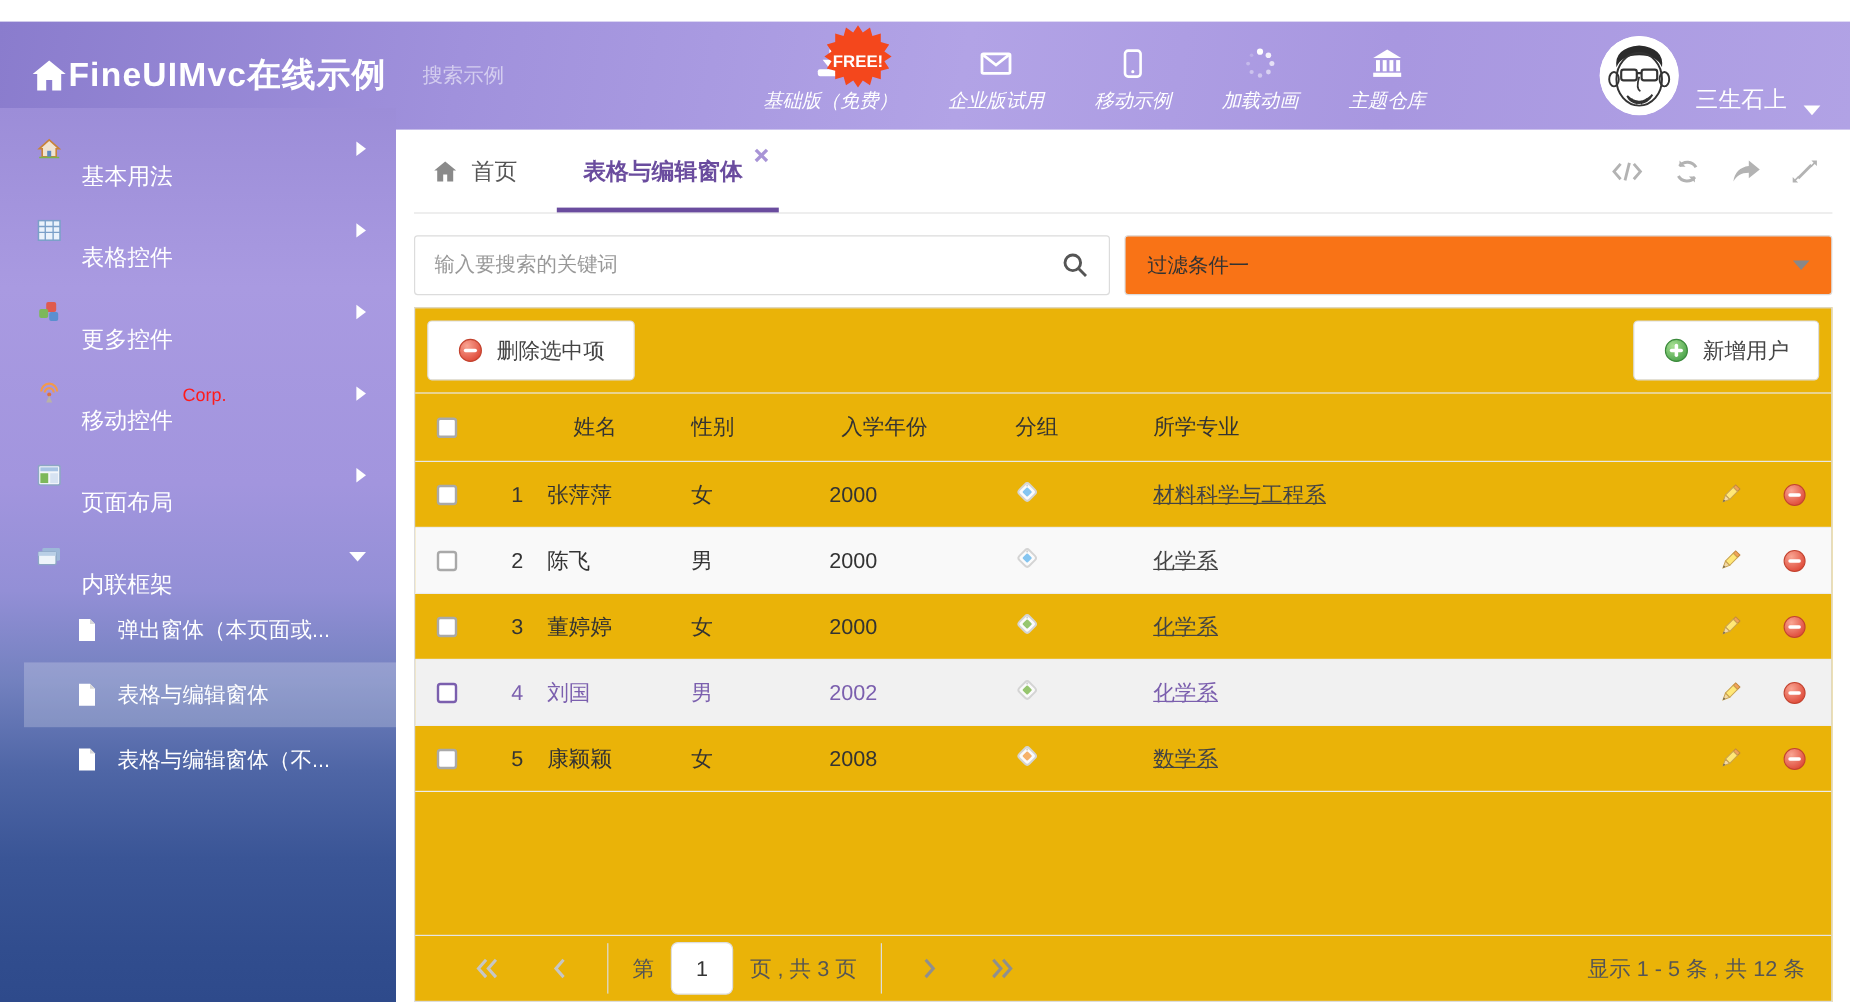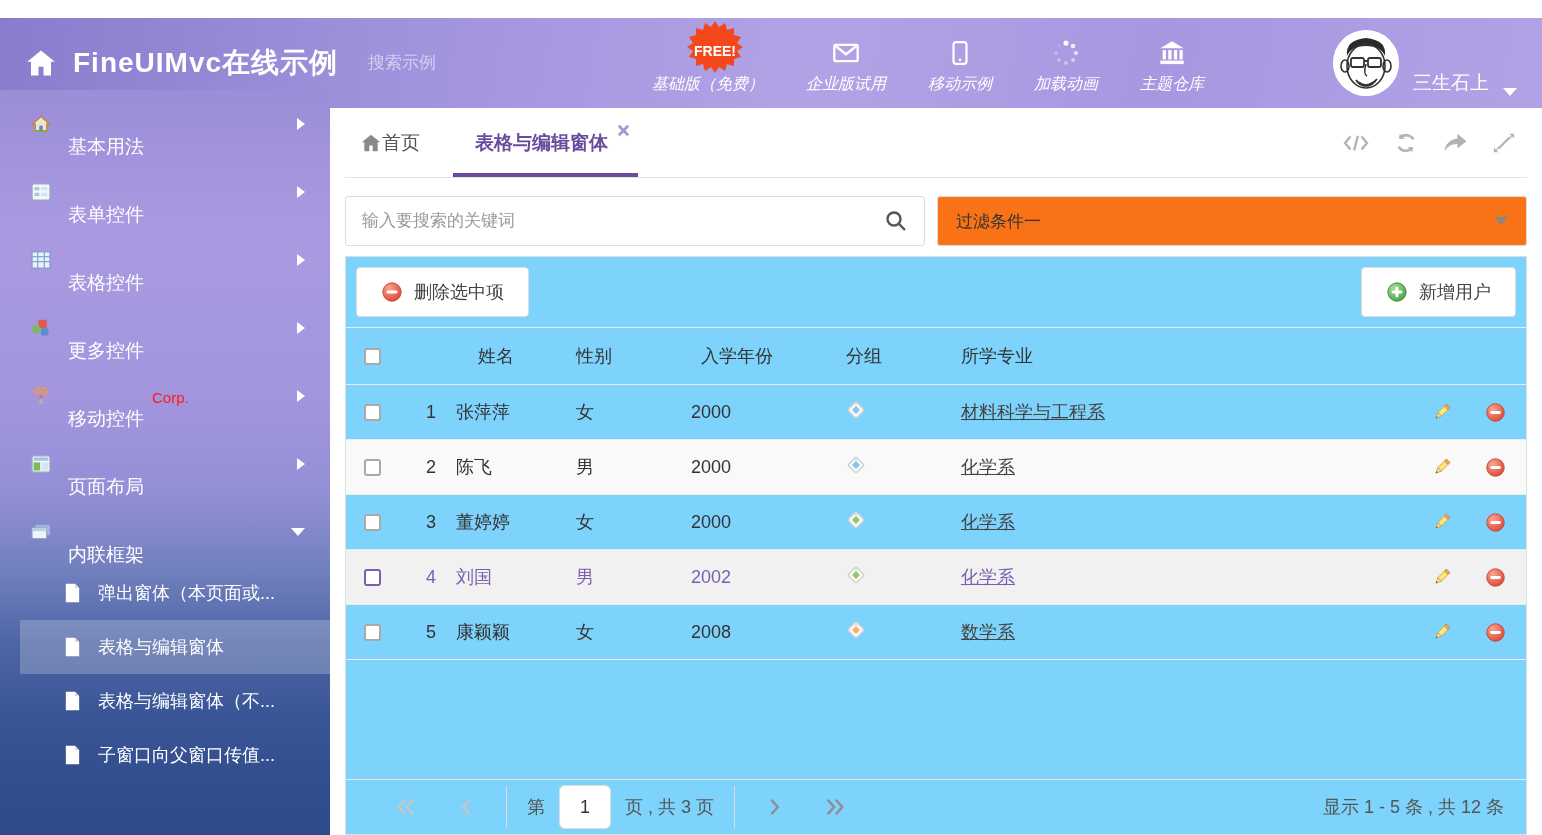--- a/index.html
+++ b/index.html
@@ -1,21 +1,21 @@
 <!DOCTYPE html>
 <html><head>
 <meta charset="utf-8">
 <style>
   * { margin:0; padding:0; box-sizing:border-box; }
   html,body { width:1542px; height:835px; overflow:hidden; font-family:"Liberation Sans","DejaVu Sans",sans-serif; background:#fff; }
 
   
   .header { position:relative; height:90px; display:flex; align-items:center; padding:0 25px;
     background:linear-gradient(100deg,#8a7ccd 0%,#a091dc 25%,#b2a3e6 52%,#a897e0 75%,#b1a2e5 100%); }
-  .brand { display:flex; align-items:center; gap:16px; }
+  .brand { display:flex; align-items:center; }
   .brand svg { display:block; }
   .brand-title { color:#fff; font-size:28px; font-weight:bold; letter-spacing:1px; }
   .hsearch { margin-left:30px; width:205px; display:flex; align-items:center; }
   .hsearch input { flex:1; background:transparent; border:none; outline:none; font-size:17px; color:#fff; font-family:inherit; }
   .hsearch input::placeholder { color:rgba(255,255,255,0.55); }
   .free-badge { position:absolute; left:684px; top:2px; width:62px; height:62px; }
   .free-badge svg { position:absolute; inset:0; }
   .free-badge span { position:absolute; inset:0; display:flex; align-items:center; justify-content:center; color:#fff; font-size:14px; font-weight:bold; }
   .header-nav { margin-left:58px; display:flex;font-style:italic; }
   .nav-item { display:flex; flex-direction:column; align-items:center; margin:0 21px; cursor:pointer; padding-top:8px; }
@@ -36,38 +36,38 @@
   .arr-r { width:0; height:0; border-top:6px solid transparent; border-bottom:6px solid transparent; border-left:8px solid #fff; }
   .arr-d { width:0; height:0; border-left:7px solid transparent; border-right:7px solid transparent; border-top:8px solid #fff; }
   .side-subitem { height:54px; display:flex; align-items:center; padding:0 15px 0 44px; cursor:pointer;margin-left:20px; }
   .side-subitem.active { background:rgba(255,255,255,0.22); }
   .side-subitem .s-label { color:#fff; font-size:18px; margin-left:17px; white-space:nowrap; }
 
   
   .main { margin-left:330px; width:1212px; height:745px; background:#fff; padding:0 15px; }
 
   .tabbar { height:70px; display:flex; align-items:center; border-bottom:1px solid #e3e3e3; }
-  .tab-home { display:flex; align-items:center; margin-left:15px; cursor:pointer; }
+  .tab-home { display:flex; align-items:center; gap:11px; margin-left:15px; cursor:pointer; }
   .tab-home .t-label { font-size:19px; color:#555; }
   .tab-active { position:relative; height:100%; margin-left:33px; padding:0 30px 0 22px; display:flex; align-items:center; cursor:pointer; }
   .tab-active .t-label { font-size:19px; font-weight:bold; color:#6a4c9e; }
   .tab-active::after { content:""; position:absolute; left:0; right:0; bottom:0; height:4px; background:#6a4c9e; }
   .tab-close { position:absolute; right:8px; top:15px; cursor:pointer; }
   .tab-tools { margin-left:auto; display:flex; gap:25px; margin-right:12px; }
   .tool-btn { cursor:pointer; display:flex; align-items:center; }
 
   .filter-row { margin-top:18px; display:flex; gap:12px; }
   .search-box { width:580px; height:50px; border:1px solid #dcdcdc; border-radius:3px; display:flex; align-items:center; padding:0 16px; background:#fff; }
   .search-box input { flex:1; border:none; outline:none; font-size:17px; color:#333; font-family:inherit; }
   .search-box input::placeholder { color:#999; }
   .select-box { flex:1; height:50px; border:1px solid #dcdcdc; border-radius:3px; display:flex; align-items:center; justify-content:space-between; padding:0 18px; cursor:pointer; background:#f97316; }
   .select-box .sel-value { font-size:17px; color:#333; }
   .caret-down-g { width:0; height:0; border-left:7px solid transparent; border-right:7px solid transparent; border-top:8px solid #888; }
 
-  .grid-panel { margin-top:10px; height:579px; border:1px solid #ddd; display:flex; flex-direction:column; background:#7dd3fc; }
+  .grid-panel { margin-top:10px; height:579px; border:1px solid #ddd; display:flex; flex-direction:column; background:#eab308; }
   .grid-toolbar { height:70px; display:flex; align-items:center; justify-content:space-between; padding:0 10px; }
   .btn { display:inline-flex; align-items:center; gap:11px; height:50px; padding:0 24px; background:#fff; border:1px solid #dcdcdc; border-radius:4px; font-size:18px; color:#444; cursor:pointer; font-family:inherit; }
 
   .g-header,.g-row { display:grid; grid-template-columns:52px 38px 120px 115px 155px 115px 1fr 45px 62px; align-items:center; }
   .g-header { height:58px; border-top:1px solid #e8e8e8; border-bottom:1px solid #e8e8e8; color:#333; font-size:18px; }
   .g-row { height:55px; border-bottom:1px solid #ededed; font-size:18px; color:#333; }
   .g-row.striped { background:#f9f9f9; }
   .g-row.selected { background:#f1f1f1; color:#7b5fae; }
   .gc { padding-left:20px; }
   .gc-cb { padding-left:0; display:flex; justify-content:center; }
@@ -212,33 +212,20 @@
           <rect x="10" y="14" width="4" height="6" fill="#5b89c0"></rect>
           <path d="M2 20 h20 v1.5 h-20z" fill="#7ab648"></path>
         </svg>
       </span>
     <span class="s-label">基本用法</span>
     <span class="s-arrow arr-r"></span>
   </div>
   <div class="side-item">
     <span class="s-icon">
         <svg width="20" height="18" viewBox="0 0 24 22">
-          <rect x="1" y="1" width="22" height="20" rx="2" fill="#f3f6fa" stroke="#8da7c4" stroke-width="1.6"></rect>
-          <rect x="4" y="5" width="6" height="4" fill="#aac4e2"></rect>
-          <rect x="12" y="5" width="8" height="4" fill="#d7e3f2"></rect>
-          <rect x="4" y="12" width="6" height="4" fill="#aac4e2"></rect>
-          <rect x="12" y="12" width="8" height="4" fill="#d7e3f2"></rect>
-        </svg>
-      </span>
-    <span class="s-label">表单控件</span>
-    <span class="s-arrow arr-r"></span>
-  </div>
-  <div class="side-item">
-    <span class="s-icon">
-        <svg width="20" height="18" viewBox="0 0 24 22">
           <rect x="1" y="1" width="22" height="20" fill="#eaf2fb" stroke="#7ba0c9" stroke-width="1.6"></rect>
           <line x1="1" y1="7" x2="23" y2="7" stroke="#7ba0c9" stroke-width="1.4"></line>
           <line x1="1" y1="13" x2="23" y2="13" stroke="#7ba0c9" stroke-width="1.4"></line>
           <line x1="8" y1="1" x2="8" y2="21" stroke="#7ba0c9" stroke-width="1.4"></line>
           <line x1="16" y1="1" x2="16" y2="21" stroke="#7ba0c9" stroke-width="1.4"></line>
         </svg>
       </span>
     <span class="s-label">表格控件</span>
     <span class="s-arrow arr-r"></span>
   </div>
@@ -303,27 +290,20 @@
         <path d="M13 1 L13 6 H18 Z" fill="#d8d8d8"></path>
       </svg>
     <span class="s-label">表格与编辑窗体</span>
   </div>
   <div class="side-subitem">
     <svg width="17" height="20" viewBox="0 0 20 24">
         <path d="M2 1 H13 L18 6 V23 H2 Z" fill="#fff"></path>
         <path d="M13 1 L13 6 H18 Z" fill="#d8d8d8"></path>
       </svg>
     <span class="s-label">表格与编辑窗体（不...</span>
-  </div>
-  <div class="side-subitem">
-    <svg width="17" height="20" viewBox="0 0 20 24">
-        <path d="M2 1 H13 L18 6 V23 H2 Z" fill="#fff"></path>
-        <path d="M13 1 L13 6 H18 Z" fill="#d8d8d8"></path>
-      </svg>
-    <span class="s-label">子窗口向父窗口传值...</span>
   </div>
 </div>
 
 
 <div class="main">
 
   <div class="tabbar">
     <div class="tab-home">
       <svg width="22" height="20" viewBox="0 0 24 24">
           <path d="M12 2 L23 11 H20 V22 H14 V15 H10 V22 H4 V11 H1 Z" fill="#8a8a8a"></path>

